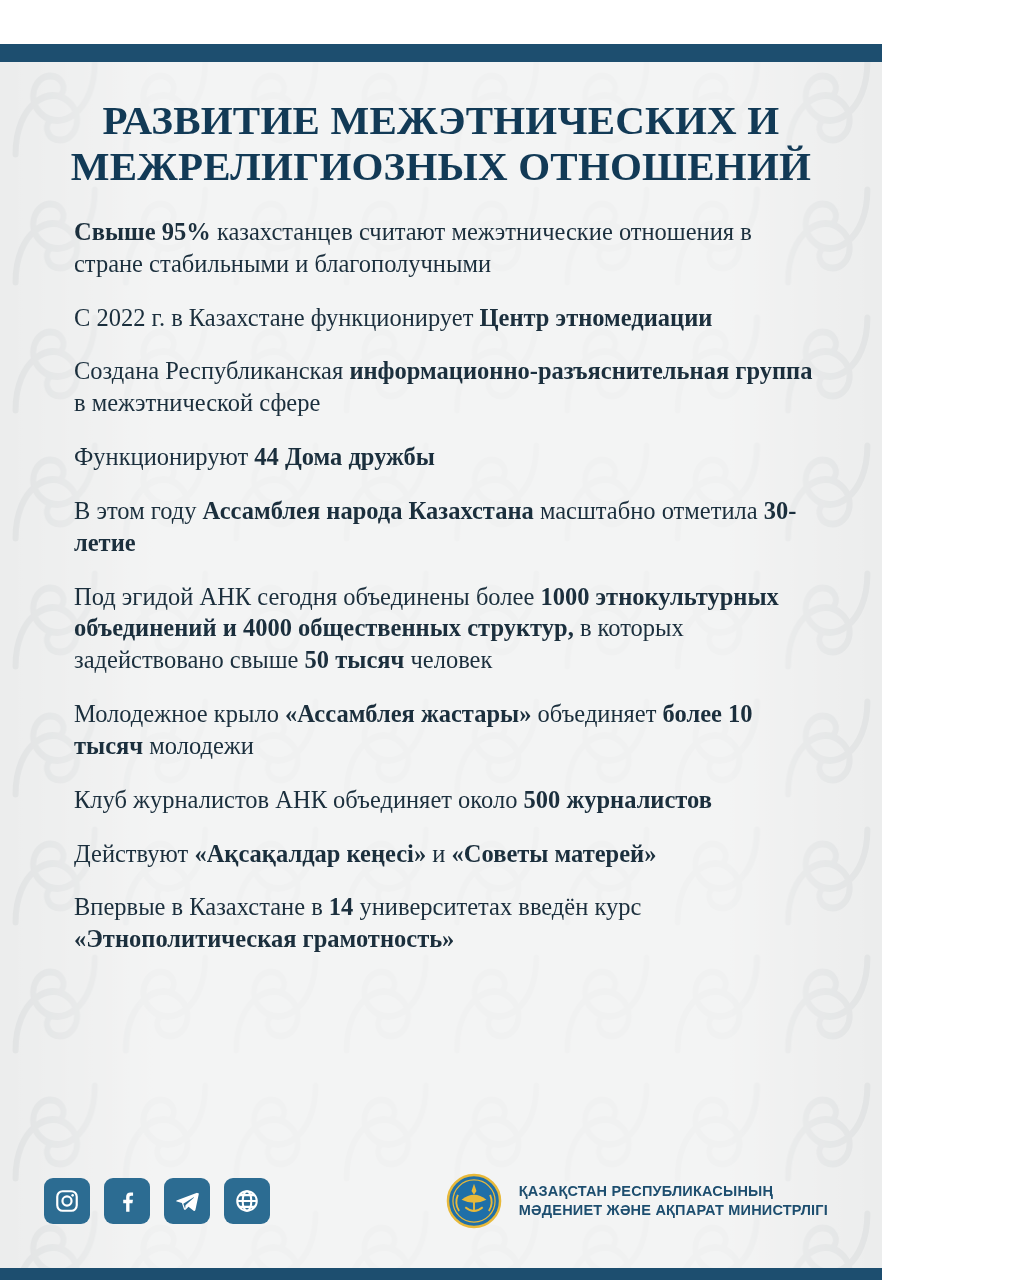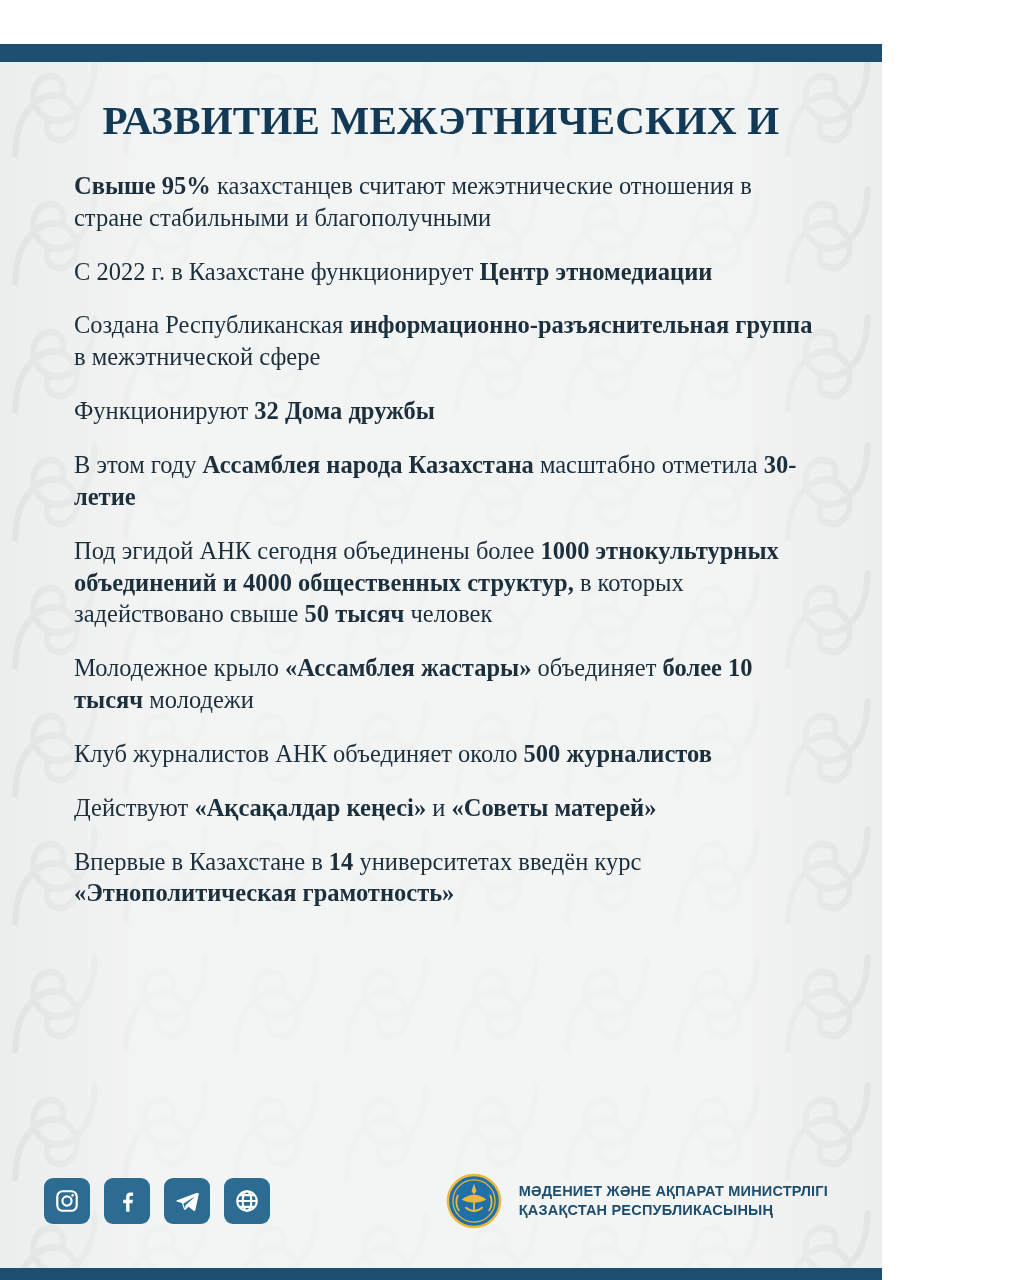--- a/index.html
+++ b/index.html
@@ -165,27 +165,28 @@
     </svg>
   </div>
 
   <div class="top-band"></div>
   <div class="bottom-band"></div>
 
   <div class="content">
 
     <div class="title-block">
       <div class="title-line">РАЗВИТИЕ МЕЖЭТНИЧЕСКИХ И</div>
+      <div class="title-line">МЕЖРЕЛИГИОЗНЫХ ОТНОШЕНИЙ</div>
     </div>
 
     <ul class="bullets" id="bullet-list">
         <li class="bullet"><b>Свыше 95%</b><span> казахстанцев считают межэтнические отношения в стране стабильными и благополучными</span></li>
         <li class="bullet"><span>С 2022 г. в Казахстане функционирует </span><b>Центр этномедиации</b></li>
         <li class="bullet"><span>Создана Республиканская </span><b>информационно-разъяснительная группа</b><span> в межэтнической сфере</span></li>
-        <li class="bullet"><span>Функционируют </span><b>32 Дома дружбы</b></li>
+        <li class="bullet"><span>Функционируют </span><b>44 Дома дружбы</b></li>
         <li class="bullet"><span>В этом году </span><b>Ассамблея народа Казахстана</b><span> масштабно отметила </span><b>30-летие</b></li>
         <li class="bullet"><span>Под эгидой АНК сегодня объединены более </span><b>1000 этнокультурных объединений и 4000 общественных структур,</b><span> в которых задействовано свыше </span><b>50 тысяч</b><span> человек</span></li>
         <li class="bullet"><span>Молодежное крыло </span><b>«Ассамблея жастары»</b><span> объединяет </span><b>более 10 тысяч</b><span> молодежи</span></li>
         <li class="bullet"><span>Клуб журналистов АНК объединяет около </span><b>500 журналистов</b></li>
         <li class="bullet"><span>Действуют </span><b>«Ақсақалдар кеңесі»</b><span> и </span><b>«Советы матерей»</b></li>
         <li class="bullet"><span>Впервые в Казахстане в </span><b>14</b><span> университетах введён курс </span><b>«Этнополитическая грамотность»</b></li>
       </ul>
 
   </div>
 
@@ -224,19 +225,19 @@
           <circle cx="50" cy="50" r="34" fill="none" stroke="#e8b93a" stroke-width="2"></circle>
           <path d="M50 22 L54 34 L50 40 L46 34 Z" fill="#e8b93a"></path>
           <path d="M30 48 q20 -16 40 0 q-20 10 -40 0z" fill="#e8b93a"></path>
           <path d="M50 50 l0 16" stroke="#e8b93a" stroke-width="3"></path>
           <path d="M36 60 q14 12 28 0" fill="none" stroke="#e8b93a" stroke-width="3"></path>
           <path d="M24 40 q-6 14 2 26" fill="none" stroke="#e8b93a" stroke-width="3"></path>
           <path d="M76 40 q6 14 -2 26" fill="none" stroke="#e8b93a" stroke-width="3"></path>
         </svg>
       </div>
       <div class="brand-text">
+        <div>ҚАЗАҚСТАН РЕСПУБЛИКАСЫНЫҢ</div>
         <div>МӘДЕНИЕТ ЖӘНЕ АҚПАРАТ МИНИСТРЛІГІ</div>
-        <div>ҚАЗАҚСТАН РЕСПУБЛИКАСЫНЫҢ</div>
       </div>
     </div>
   </div>
 
 </div>
 
 </body></html>

